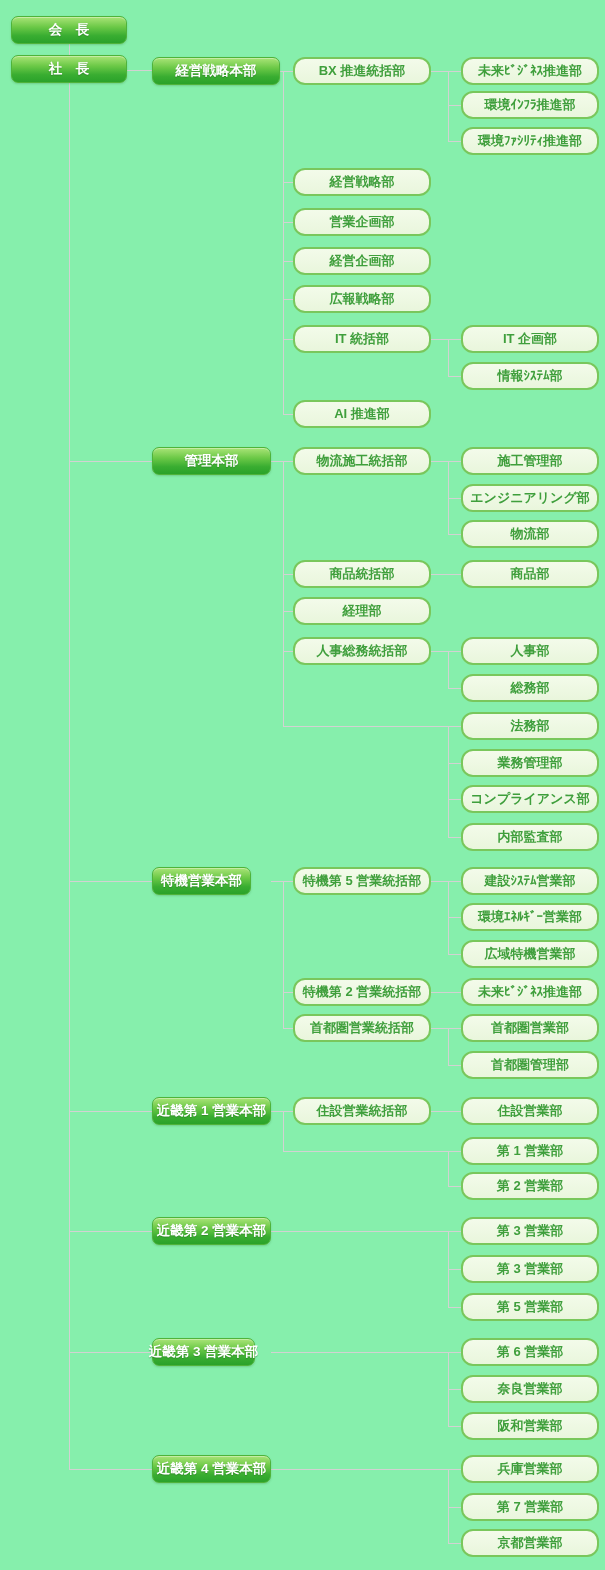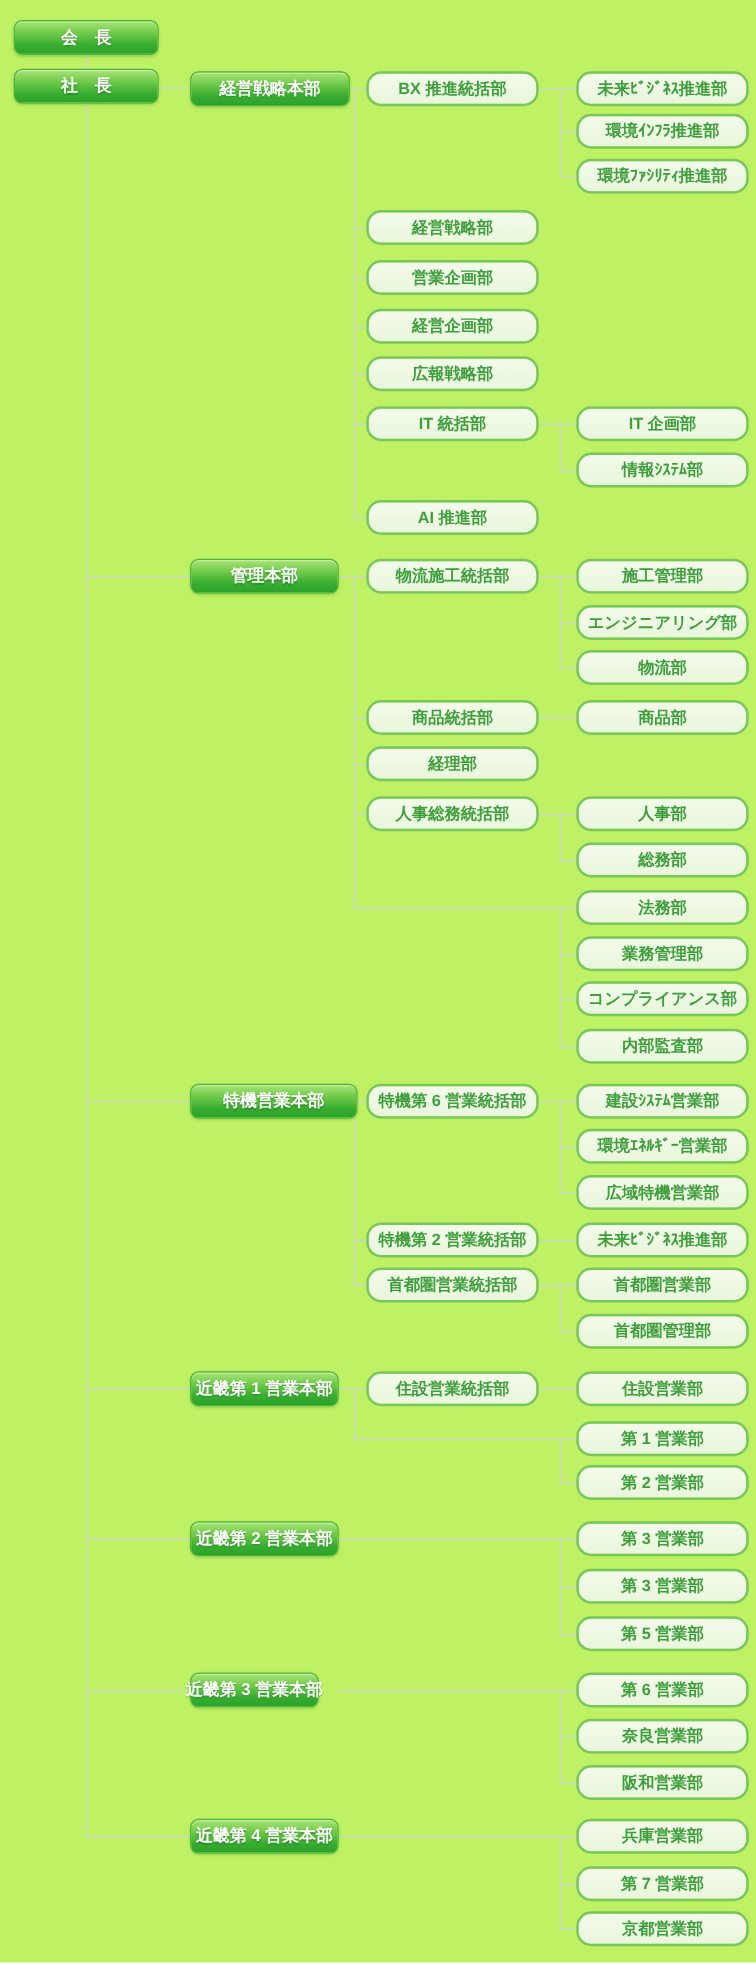--- a/index.html
+++ b/index.html
@@ -1,18 +1,18 @@
 <!DOCTYPE html>
 <html><head>
 <meta charset="utf-8">
 <title>Organization Chart</title>
 <style>
   html,body{margin:0;padding:0;background:#fff;}
   .canvas{
-    position:relative;width:605px;height:1570px;background:#bef264;overflow:hidden;
+    position:relative;width:605px;height:1570px;background:#86efac;overflow:hidden;
     font-family:"Liberation Sans","DejaVu Sans",sans-serif;
   }
   .ln{position:absolute;background:#d2d2d2;}
   .ln.v{width:1px;}
   .ln.h{height:1px;}
   .bx{
     position:absolute;box-sizing:border-box;height:28px;
     display:flex;align-items:center;justify-content:center;
     font-weight:bold;white-space:nowrap;
   }
@@ -106,38 +106,38 @@
   <i class="ln h" style="left:448px;top:1426px;width:13px"></i>
   <i class="ln h" style="left:271px;top:1469px;width:190px"></i>
   <i class="ln h" style="left:448px;top:1507px;width:13px"></i>
   <i class="ln h" style="left:448px;top:1543px;width:13px"></i>
 
   <div class="bx g" style="left:11px;top:16px;width:116px">会　長</div>
   <div class="bx g" style="left:11px;top:55px;width:116px">社　長</div>
 
   <div class="bx g" style="left:152px;top:57px;width:128px">経営戦略本部</div>
   <div class="bx g" style="left:152px;top:447px;width:119px">管理本部</div>
-  <div class="bx g" style="left:152px;top:867px;width:134px">特機営業本部</div>
+  <div class="bx g" style="left:152px;top:867px;width:99px">特機営業本部</div>
   <div class="bx g" style="left:152px;top:1097px;width:119px">近畿第 1 営業本部</div>
   <div class="bx g" style="left:152px;top:1217px;width:119px">近畿第 2 営業本部</div>
   <div class="bx g" style="left:152px;top:1338px;width:103px">近畿第 3 営業本部</div>
   <div class="bx g" style="left:152px;top:1455px;width:119px">近畿第 4 営業本部</div>
 
   <div class="bx lt" style="left:293px;top:57px">BX 推進統括部</div>
   <div class="bx lt" style="left:293px;top:168px">経営戦略部</div>
   <div class="bx lt" style="left:293px;top:208px">営業企画部</div>
   <div class="bx lt" style="left:293px;top:247px">経営企画部</div>
   <div class="bx lt" style="left:293px;top:285px">広報戦略部</div>
   <div class="bx lt" style="left:293px;top:325px">IT 統括部</div>
   <div class="bx lt" style="left:293px;top:400px">AI 推進部</div>
   <div class="bx lt" style="left:293px;top:447px">物流施工統括部</div>
   <div class="bx lt" style="left:293px;top:560px">商品統括部</div>
   <div class="bx lt" style="left:293px;top:637px">人事総務統括部</div>
   <div class="bx lt" style="left:293px;top:597px">経理部</div>
-  <div class="bx lt" style="left:293px;top:867px">特機第 6 営業統括部</div>
+  <div class="bx lt" style="left:293px;top:867px">特機第 5 営業統括部</div>
   <div class="bx lt" style="left:293px;top:978px">特機第 2 営業統括部</div>
   <div class="bx lt" style="left:293px;top:1014px">首都圏営業統括部</div>
   <div class="bx lt" style="left:293px;top:1097px">住設営業統括部</div>
 
   <div class="bx lt" style="left:461px;top:57px">未来ﾋﾞｼﾞﾈｽ推進部</div>
   <div class="bx lt" style="left:461px;top:91px">環境ｲﾝﾌﾗ推進部</div>
   <div class="bx lt" style="left:461px;top:127px">環境ﾌｧｼﾘﾃｨ推進部</div>
   <div class="bx lt" style="left:461px;top:325px">IT 企画部</div>
   <div class="bx lt" style="left:461px;top:362px">情報ｼｽﾃﾑ部</div>
   <div class="bx lt" style="left:461px;top:484px">エンジニアリング部</div>

